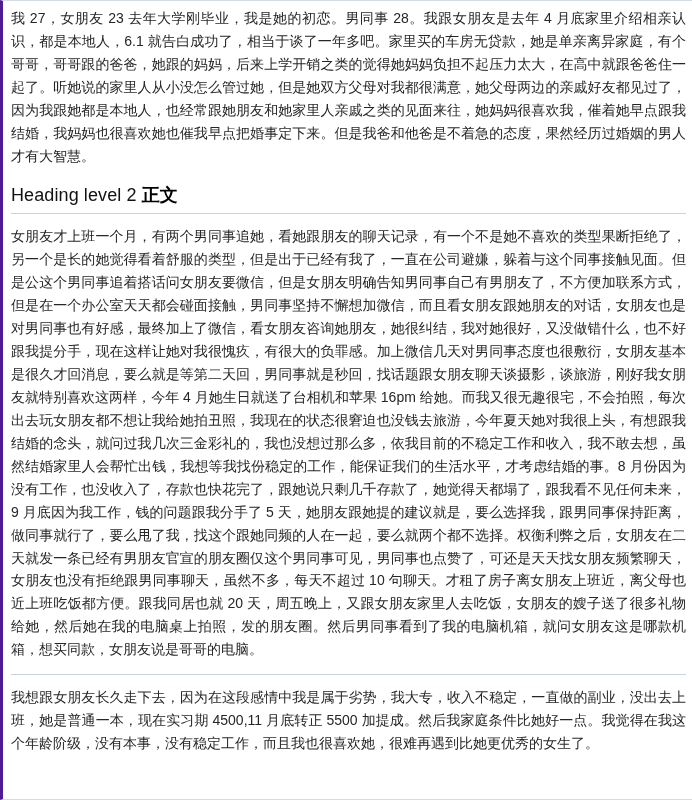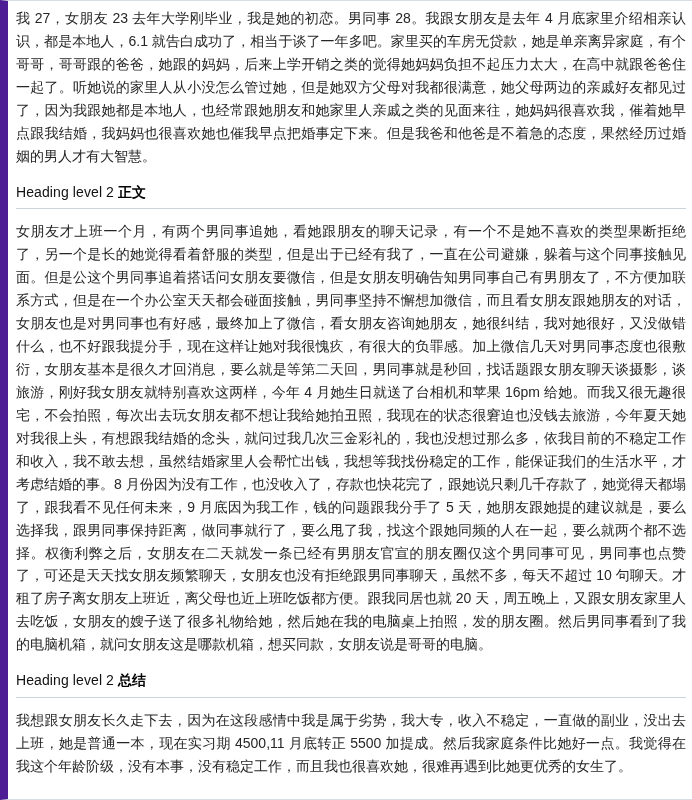--- a/index.html
+++ b/index.html
@@ -12,38 +12,38 @@
     overflow: hidden;
     background: #ffffff;
     font-family: "Liberation Sans", "DejaVu Sans", sans-serif;
     color: #262626;
     box-sizing: border-box;
   }
   .page {
     box-sizing: border-box;
     width: 692px;
     height: 800px;
-    border-left: 8px solid #4c1d95;
+    border-left: 3px solid #4c1d95;
     border-top: 1px solid #d6dde4;
     border-bottom: 1px solid #d6dde4;
     padding: 6px 6px 4px 8px;
     overflow: hidden;
   }
   .doc p {
     margin: 0 0 13px 0;
     font-size: 14px;
     line-height: 1.64;
     text-align: justify;
     color: #262626;
   }
   .doc p:last-child {
     margin-bottom: 13px;
   }
   h2.section-heading {
-    font-size: 14px;
+    font-size: 18px;
     font-weight: 400;
     color: #111111;
     margin: 16px 0 7px 0;
     line-height: 1.25;
     letter-spacing: 0.1px;
   }
   h2.section-heading .heading-strong {
     font-weight: 700;
     color: #000000;
   }
@@ -60,19 +60,18 @@
 <div class="page">
   <div class="doc">
 
     <p>我 27，女朋友 23 去年大学刚毕业，我是她的初恋。男同事 28。我跟女朋友是去年 4 月底家里介绍相亲认识，都是本地人，6.1 就告白成功了，相当于谈了一年多吧。家里买的车房无贷款，她是单亲离异家庭，有个哥哥，哥哥跟的爸爸，她跟的妈妈，后来上学开销之类的觉得她妈妈负担不起压力太大，在高中就跟爸爸住一起了。听她说的家里人从小没怎么管过她，但是她双方父母对我都很满意，她父母两边的亲戚好友都见过了，因为我跟她都是本地人，也经常跟她朋友和她家里人亲戚之类的见面来往，她妈妈很喜欢我，催着她早点跟我结婚，我妈妈也很喜欢她也催我早点把婚事定下来。但是我爸和他爸是不着急的态度，果然经历过婚姻的男人才有大智慧。</p>
 
     <h2 class="section-heading"><span>Heading level 2 </span><span class="heading-strong">正文</span></h2>
     <hr class="heading-rule">
 
     <p>女朋友才上班一个月，有两个男同事追她，看她跟朋友的聊天记录，有一个不是她不喜欢的类型果断拒绝了，另一个是长的她觉得看着舒服的类型，但是出于已经有我了，一直在公司避嫌，躲着与这个同事接触见面。但是公这个男同事追着搭话问女朋友要微信，但是女朋友明确告知男同事自己有男朋友了，不方便加联系方式，但是在一个办公室天天都会碰面接触，男同事坚持不懈想加微信，而且看女朋友跟她朋友的对话，女朋友也是对男同事也有好感，最终加上了微信，看女朋友咨询她朋友，她很纠结，我对她很好，又没做错什么，也不好跟我提分手，现在这样让她对我很愧疚，有很大的负罪感。加上微信几天对男同事态度也很敷衍，女朋友基本是很久才回消息，要么就是等第二天回，男同事就是秒回，找话题跟女朋友聊天谈摄影，谈旅游，刚好我女朋友就特别喜欢这两样，今年 4 月她生日就送了台相机和苹果 16pm 给她。而我又很无趣很宅，不会拍照，每次出去玩女朋友都不想让我给她拍丑照，我现在的状态很窘迫也没钱去旅游，今年夏天她对我很上头，有想跟我结婚的念头，就问过我几次三金彩礼的，我也没想过那么多，依我目前的不稳定工作和收入，我不敢去想，虽然结婚家里人会帮忙出钱，我想等我找份稳定的工作，能保证我们的生活水平，才考虑结婚的事。8 月份因为没有工作，也没收入了，存款也快花完了，跟她说只剩几千存款了，她觉得天都塌了，跟我看不见任何未来，9 月底因为我工作，钱的问题跟我分手了 5 天，她朋友跟她提的建议就是，要么选择我，跟男同事保持距离，做同事就行了，要么甩了我，找这个跟她同频的人在一起，要么就两个都不选择。权衡利弊之后，女朋友在二天就发一条已经有男朋友官宣的朋友圈仅这个男同事可见，男同事也点赞了，可还是天天找女朋友频繁聊天，女朋友也没有拒绝跟男同事聊天，虽然不多，每天不超过 10 句聊天。才租了房子离女朋友上班近，离父母也近上班吃饭都方便。跟我同居也就 20 天，周五晚上，又跟女朋友家里人去吃饭，女朋友的嫂子送了很多礼物给她，然后她在我的电脑桌上拍照，发的朋友圈。然后男同事看到了我的电脑机箱，就问女朋友这是哪款机箱，想买同款，女朋友说是哥哥的电脑。</p>
 
-    <h2 class="section-heading"><span>Heading level 2 </span><span class="heading-strong">总结</span></h2>
     <hr class="heading-rule">
 
     <p>我想跟女朋友长久走下去，因为在这段感情中我是属于劣势，我大专，收入不稳定，一直做的副业，没出去上班，她是普通一本，现在实习期 4500,11 月底转正 5500 加提成。然后我家庭条件比她好一点。我觉得在我这个年龄阶级，没有本事，没有稳定工作，而且我也很喜欢她，很难再遇到比她更优秀的女生了。</p>
 
   </div>
 </div>
 
 </body></html>

